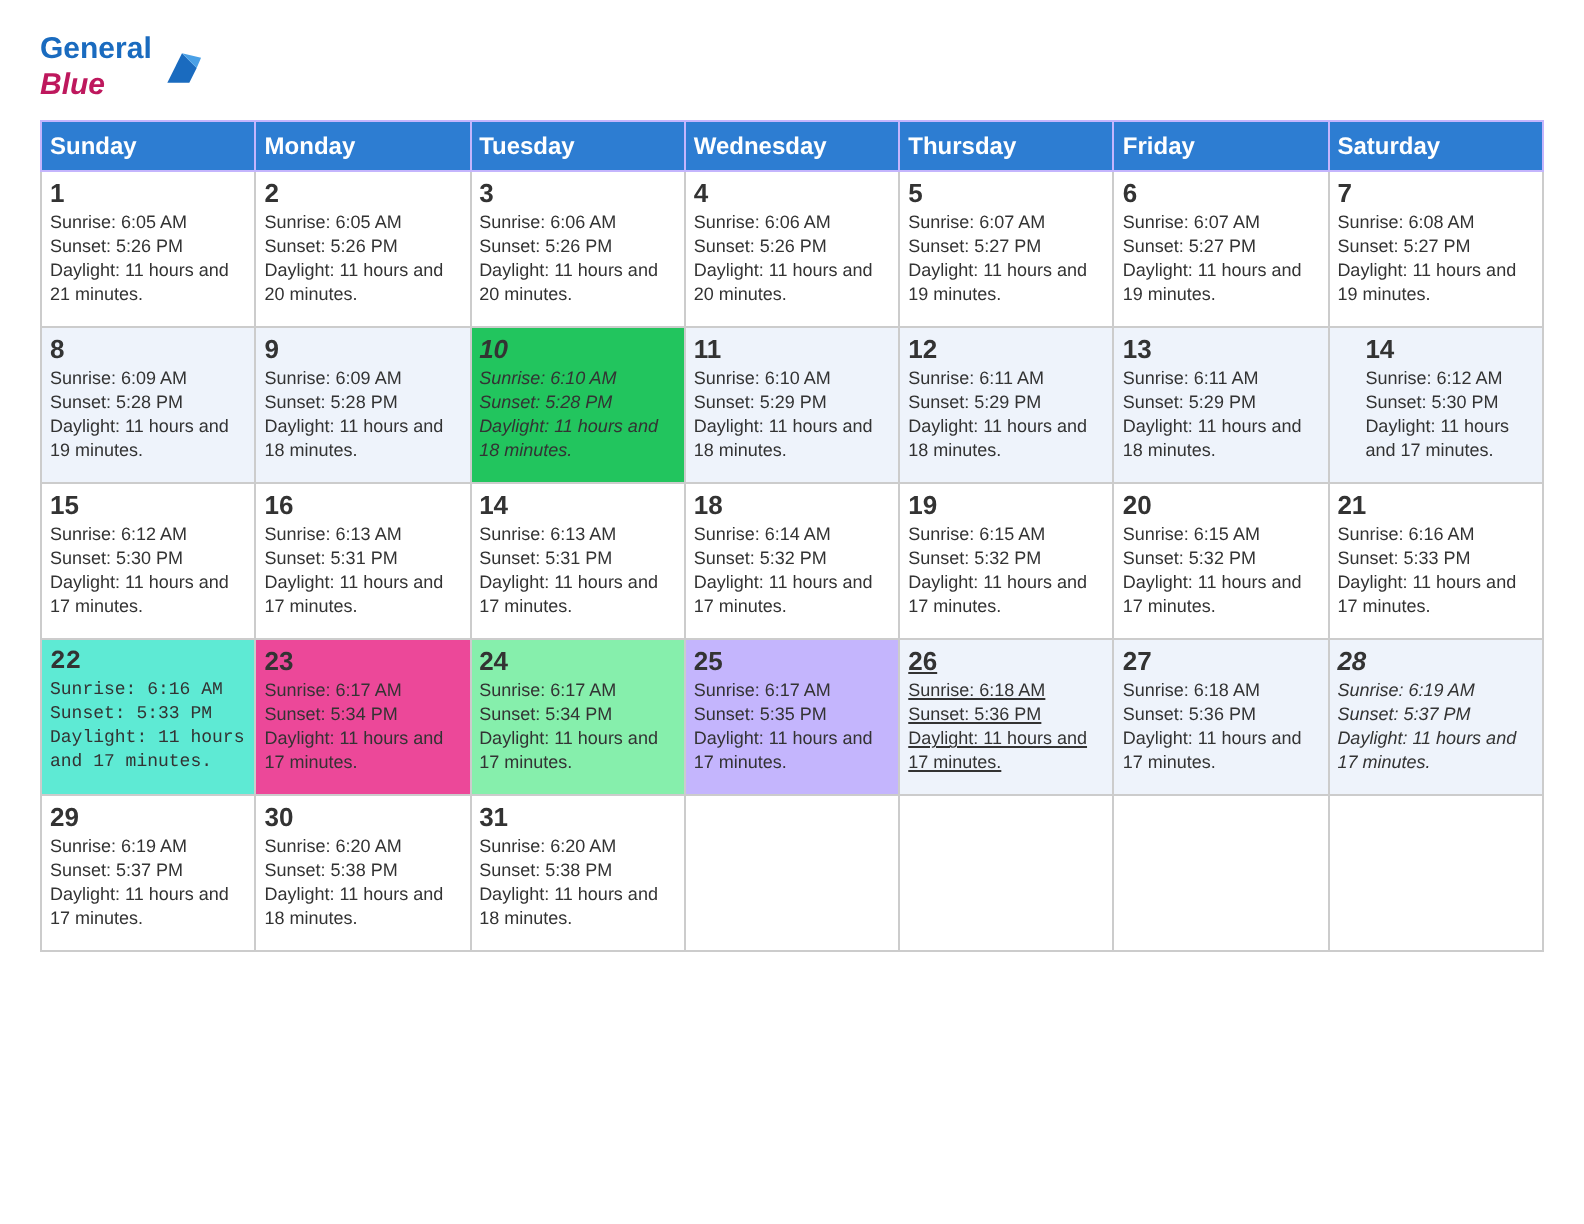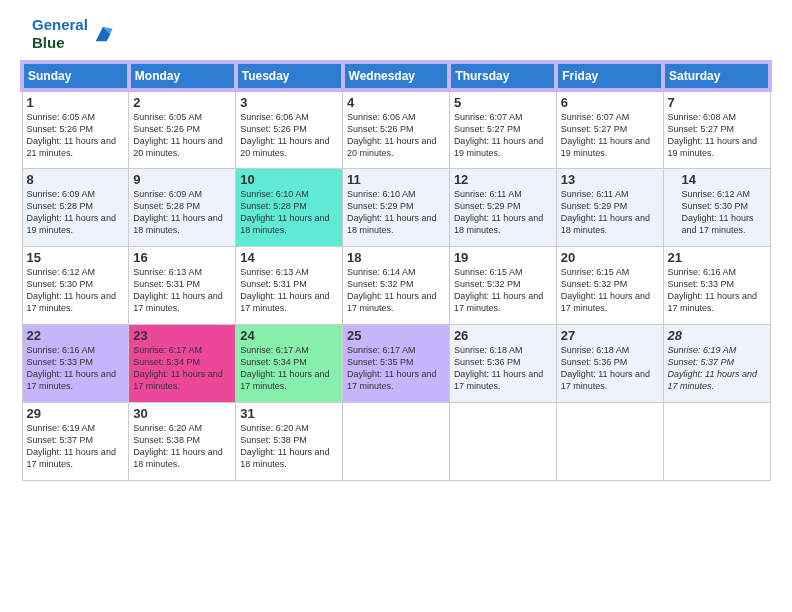--- a/index.html
+++ b/index.html
@@ -19,21 +19,20 @@
     .header {
       display: flex;
       justify-content: space-between;
       align-items: flex-start;
       margin-bottom: 8px;
     }
     .logo {
       display: flex;
       align-items: center;
       gap: 2px;
-      margin-left: 12px;
     }
     .logo-text {
       font-size: 15px;
       font-weight: bold;
       color: #333;
       line-height: 1.2;
     }
     .logo-text span {
       color: #1a6bbf;
     }
@@ -60,21 +59,21 @@
       border-collapse: collapse;
       table-layout: fixed;
     }
     .calendar th {
       background: #2d7dd2;
       color: #fff;
       font-size: 12px;
       font-weight: bold;
       padding: 5px 4px;
       text-align: left;
-      border: 4px solid #c4b5fd;
+      border: 1px solid #c4b5fd;
     }
     .calendar td {
       border: 1px solid #ccc;
       vertical-align: top;
       padding: 3px 4px;
       font-size: 9.5px;
       color: #333;
       background: #fff;
       height: 78px;
     }
@@ -99,21 +98,21 @@
   </style>
 </head>
 <body>
 
 <div class="page">
   <div class="header">
     <div class="logo">
       <div>
         <div class="logo-text">
           <span>General</span><br>
-          <span style="color:#14532d;">Blue</span>
+          <span style="color:#be185d;font-style:italic;">Blue</span>
         </div>
       </div>
       <svg class="logo-icon" viewBox="0 0 30 30">
         <polygon points="5,25 15,5 25,15 20,25" fill="#1a6bbf"></polygon>
         <polygon points="15,5 25,15 28,8" fill="#4aa0e6"></polygon>
       </svg>
     </div>
     <div class="title-area">
       <div class="month-title"></div>
       <div class="location"></div>
@@ -165,21 +164,21 @@
         </tr>
         <tr>
           <td style="background: rgb(238, 243, 251);">
             <span class="day-num">8</span>
             <div class="cell-text">Sunrise: 6:09 AM<br>Sunset: 5:28 PM<br>Daylight: 11 hours and 19 minutes.</div>
           </td>
           <td style="background: rgb(238, 243, 251);">
             <span class="day-num">9</span>
             <div class="cell-text">Sunrise: 6:09 AM<br>Sunset: 5:28 PM<br>Daylight: 11 hours and 18 minutes.</div>
           </td>
-          <td style="background: #5eead4;">
+          <td style="background: #22c55e; font-style: italic;">
             <span class="day-num">10</span>
             <div class="cell-text">Sunrise: 6:10 AM<br>Sunset: 5:28 PM<br>Daylight: 11 hours and 18 minutes.</div>
           </td>
           <td style="background: rgb(238, 243, 251);">
             <span class="day-num">11</span>
             <div class="cell-text">Sunrise: 6:10 AM<br>Sunset: 5:29 PM<br>Daylight: 11 hours and 18 minutes.</div>
           </td>
           <td style="background: rgb(238, 243, 251);">
             <span class="day-num">12</span>
             <div class="cell-text">Sunrise: 6:11 AM<br>Sunset: 5:29 PM<br>Daylight: 11 hours and 18 minutes.</div>
@@ -217,37 +216,37 @@
           <td>
             <span class="day-num">20</span>
             <div class="cell-text">Sunrise: 6:15 AM<br>Sunset: 5:32 PM<br>Daylight: 11 hours and 17 minutes.</div>
           </td>
           <td>
             <span class="day-num">21</span>
             <div class="cell-text">Sunrise: 6:16 AM<br>Sunset: 5:33 PM<br>Daylight: 11 hours and 17 minutes.</div>
           </td>
         </tr>
         <tr>
-          <td style="background: #c4b5fd;">
+          <td style="background: #5eead4; font-family: Liberation Mono, monospace;">
             <span class="day-num">22</span>
             <div class="cell-text">Sunrise: 6:16 AM<br>Sunset: 5:33 PM<br>Daylight: 11 hours and 17 minutes.</div>
           </td>
           <td style="background: #ec4899; margin-top: 16px;">
             <span class="day-num">23</span>
             <div class="cell-text">Sunrise: 6:17 AM<br>Sunset: 5:34 PM<br>Daylight: 11 hours and 17 minutes.</div>
           </td>
           <td style="background: #86efac;">
             <span class="day-num">24</span>
             <div class="cell-text">Sunrise: 6:17 AM<br>Sunset: 5:34 PM<br>Daylight: 11 hours and 17 minutes.</div>
           </td>
           <td style="background: #c4b5fd;">
             <span class="day-num">25</span>
             <div class="cell-text">Sunrise: 6:17 AM<br>Sunset: 5:35 PM<br>Daylight: 11 hours and 17 minutes.</div>
           </td>
-          <td style="background: rgb(238, 243, 251);">
+          <td style="background: rgb(238, 243, 251); text-decoration: underline;">
             <span class="day-num">26</span>
             <div class="cell-text">Sunrise: 6:18 AM<br>Sunset: 5:36 PM<br>Daylight: 11 hours and 17 minutes.</div>
           </td>
           <td style="background: rgb(238, 243, 251);">
             <span class="day-num">27</span>
             <div class="cell-text">Sunrise: 6:18 AM<br>Sunset: 5:36 PM<br>Daylight: 11 hours and 17 minutes.</div>
           </td>
           <td style="background: rgb(238, 243, 251); font-style: italic;">
             <span class="day-num">28</span>
             <div class="cell-text">Sunrise: 6:19 AM<br>Sunset: 5:37 PM<br>Daylight: 11 hours and 17 minutes.</div>

